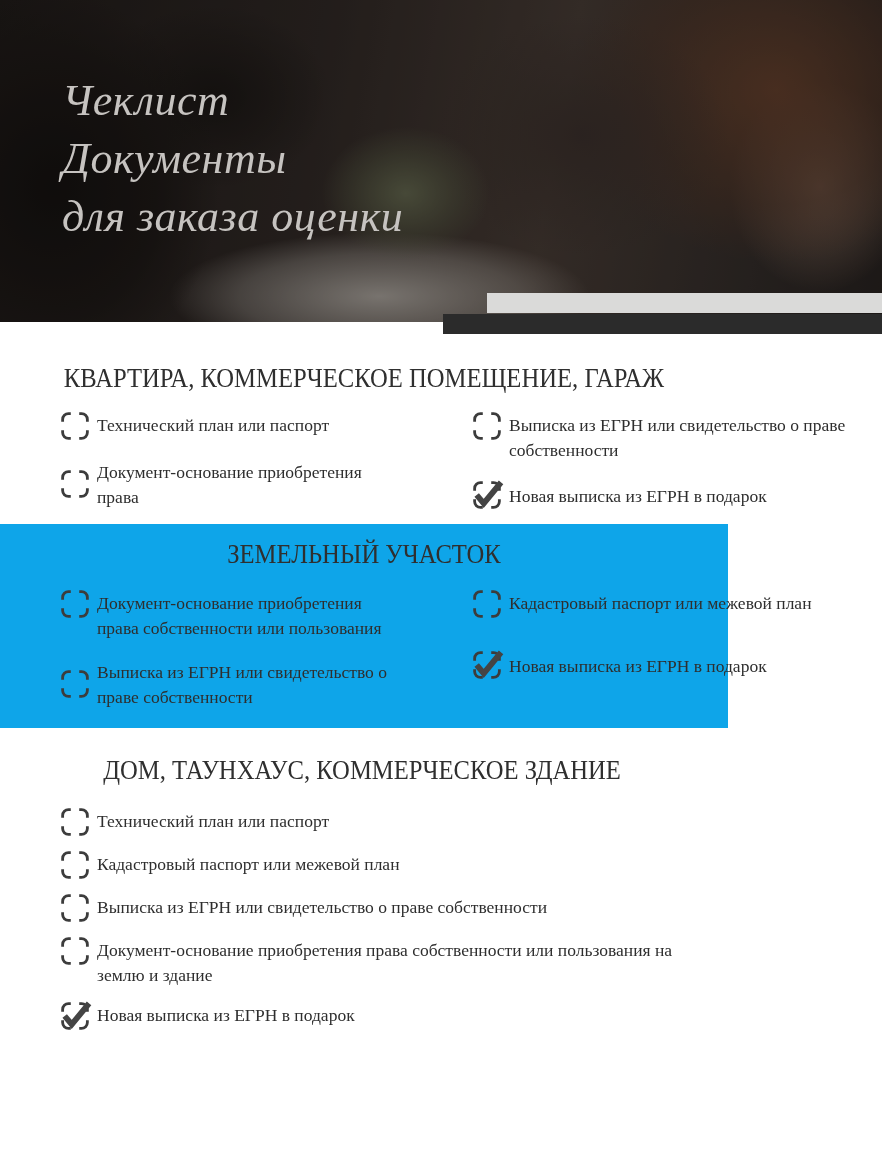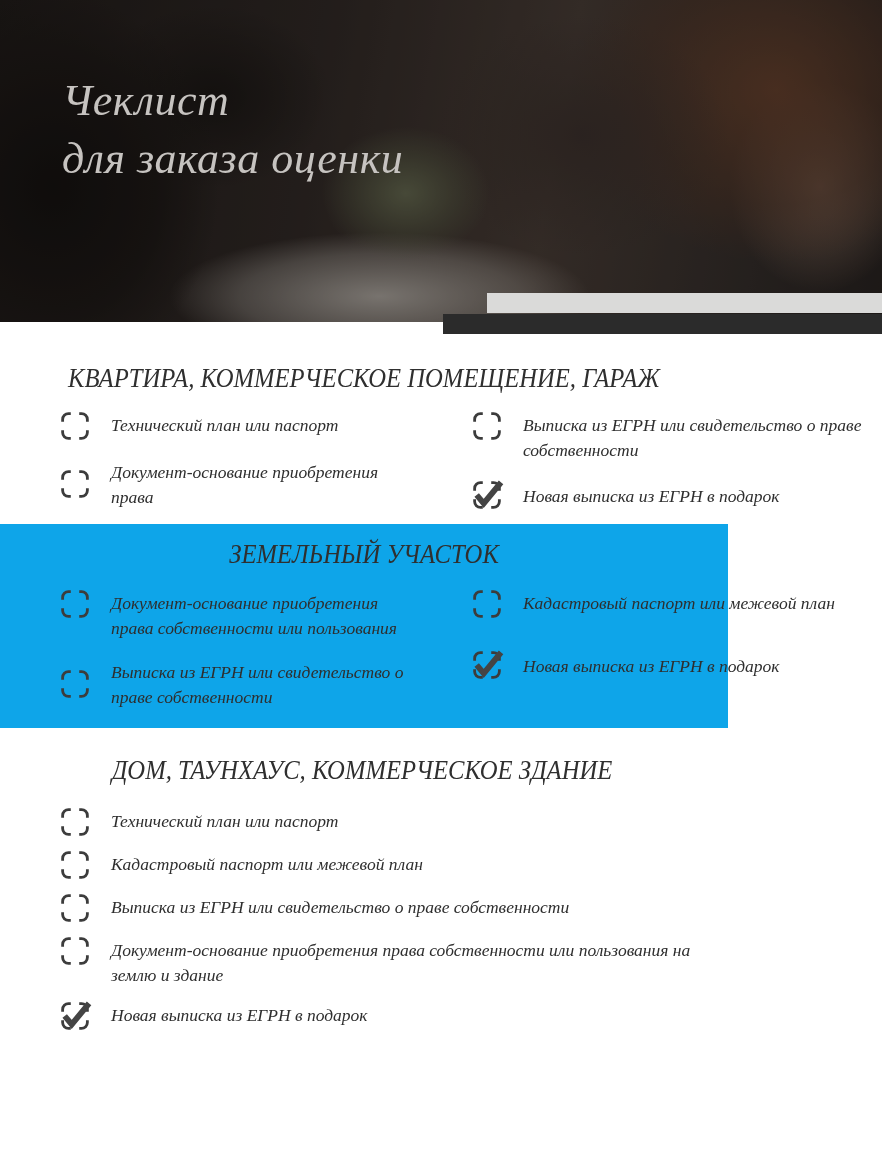--- a/index.html
+++ b/index.html
@@ -26,38 +26,38 @@
     letter-spacing:0.5px;
     font-style:italic;
   }
   .hero-title .line{display:block;}
 
   
   .bar-light{position:absolute;top:293px;left:487px;right:0;height:20px;background:#dadad9;z-index:3;}
   .bar-dark{position:absolute;top:314px;left:443px;right:0;height:20px;background:#2b2b2b;z-index:3;}
 
   
-  .section{width:728px;box-sizing:border-box;font-style:italic;}
+  .section{width:728px;box-sizing:border-box;}
   .section-title{
     text-align:center;color:#2f2f2f;font-size:28px;line-height:32px;font-weight:400;
     transform:scaleX(0.88);transform-origin:center;white-space:nowrap;
   }
   .sec-1{padding:40px 0 0 0;}
   .sec-1 .section-title{margin-bottom:16px;}
   .sec-2{background:#0ea5e9;padding:14px 0 18px 0;margin-top:14px;}
   .sec-2 .section-title{margin-bottom:18px;}
   .sec-3{padding:26px 4px 0 0;}
   .sec-3 .section-title{margin-bottom:20px;}
 
   .cols{display:flex;padding-left:60px;}
   .col-left{width:352px;flex:0 0 352px;}
   .col-right{margin-left:60px;width:410px;flex:0 0 410px;}
   .stack{padding-left:60px;display:flex;flex-direction:column;gap:12px;}
 
-  .item{display:flex;align-items:flex-start;gap:21px;}
+  .item{display:flex;align-items:flex-start;gap:7px;}
   .col-left .item + .item, .col-right .item + .item{margin-top:16px;align-items:center;}
   .sec-2 .col-right .item + .item{margin-top:30px;}
   .item-label{
     color:#2e2e2e;font-size:17.5px;line-height:25px;padding-top:3px;
   }
   .col-left .item-label{max-width:300px;}
   .col-right .item-label{max-width:372px;}
   .sec-3 .item-label{max-width:700px;}
 
   
@@ -67,20 +67,21 @@
   .cb.checked .tick{display:block;}
 </style>
 </head>
 <body>
 
 <div class="page">
 
   <div class="hero">
     <div class="hero-title">
       <span class="line">Чеклист</span>
+      <span class="line">Документы</span>
       <span class="line">для заказа оценки</span>
     </div>
   </div>
   <div class="bar-light"></div>
   <div class="bar-dark"></div>
 
   <div class="section sec-1">
     <div class="section-title">КВАРТИРА, КОММЕРЧЕСКОЕ ПОМЕЩЕНИЕ, ГАРАЖ</div>
     <div class="cols">
       <div class="col-left">

